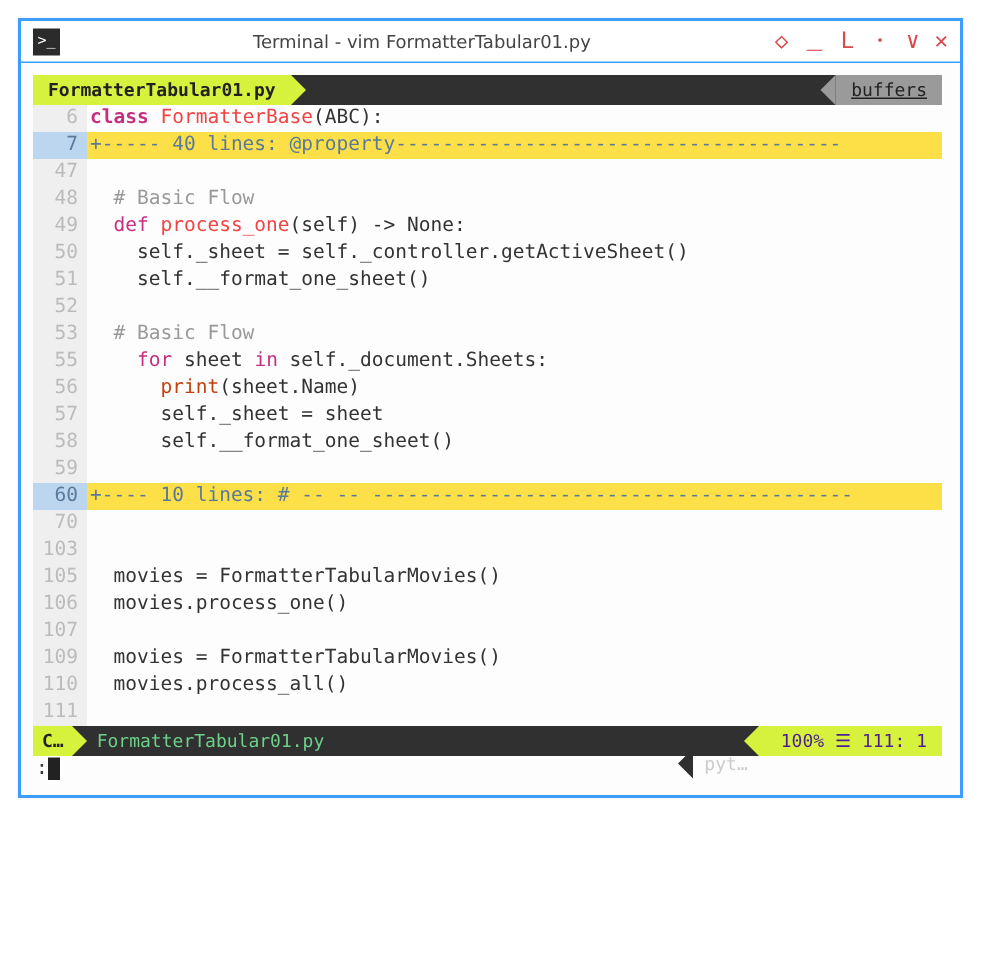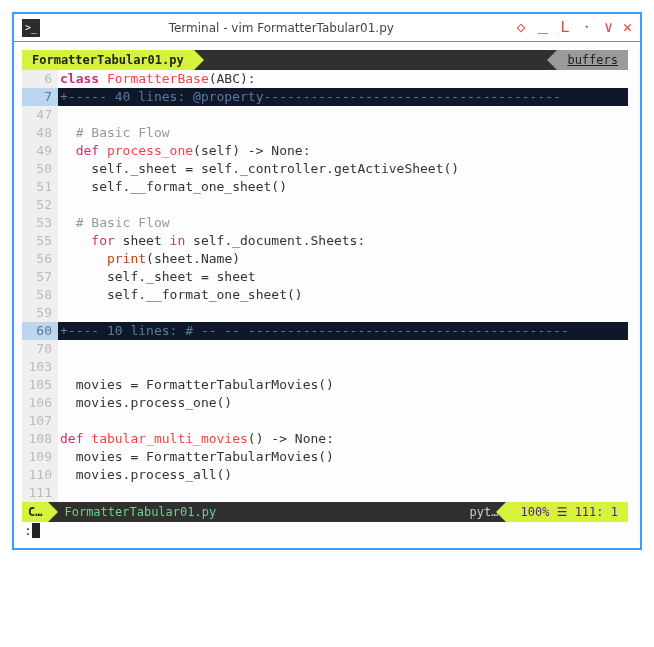--- a/index.html
+++ b/index.html
@@ -101,21 +101,21 @@
     .gutter {
       width: 36px;
       text-align: right;
       padding-right: 6px;
       color: #bbb;
       background: #efefef;
       user-select: none;
     }
     .content { flex: 1; padding-left: 2px; overflow: hidden; }
     .row.fold .gutter { background: #bcd6f0; color: #5a7a99; }
-    .row.fold .content { background: #0f172a; color: #5a7a99; }
+    .row.fold .content { background: #fde047; color: #5a7a99; }
     .kw-class { color: #c62f7e; font-weight: bold; }
     .kw-def { color: #c62f7e; }
     .kw-for { color: #c62f7e; }
     .kw-in { color: #c62f7e; }
     .fn-name { color: #ef4444; }
     .comment { color: #999; }
     .builtin { color: #c2410c; }
     .text { color: #333; }
     .statusline {
       display: flex;
@@ -154,20 +154,21 @@
       border-left: 10px solid #303030;
       border-top: 10px solid transparent;
       border-bottom: 10px solid transparent;
     }
     .sl-spacer { flex: 1; background: #303030; }
     .sl-ft {
       background: #303030;
       color: #ccc;
       padding: 0 8px;
       position: relative;
+      margin-top: 15px;
     }
     .sl-ft::before {
       content: "";
       position: absolute;
       left: -10px; top: 0;
       border-right: 10px solid #303030;
       border-top: 10px solid transparent;
       border-bottom: 10px solid transparent;
     }
     .sl-pos {
@@ -239,21 +240,20 @@
         <div class="row"><div class="gutter">56</div><div class="content">      <span class="builtin">print</span><span class="text">(sheet.Name)</span></div></div>
         <div class="row"><div class="gutter">57</div><div class="content">      <span class="text">self._sheet = sheet</span></div></div>
         <div class="row"><div class="gutter">58</div><div class="content">      <span class="text">self.__format_one_sheet()</span></div></div>
         <div class="row"><div class="gutter">59</div><div class="content"></div></div>
         <div class="row fold"><div class="gutter">60</div><div class="content">+---- 10 lines: # -- -- -----------------------------------------</div></div>
         <div class="row"><div class="gutter">70</div><div class="content"></div></div>
         <div class="row"><div class="gutter">103</div><div class="content"></div></div>
         <div class="row"><div class="gutter">105</div><div class="content">  <span class="text">movies = FormatterTabularMovies()</span></div></div>
         <div class="row"><div class="gutter">106</div><div class="content">  <span class="text">movies.process_one()</span></div></div>
         <div class="row"><div class="gutter">107</div><div class="content"></div></div>
-        <div class="row"><div class="gutter">108</div><div class="content"><span class="kw-def">def</span> <span class="fn-name">tabular_multi_movies</span><span class="text">() -&gt; None:</span></div></div>
         <div class="row"><div class="gutter">109</div><div class="content">  <span class="text">movies = FormatterTabularMovies()</span></div></div>
         <div class="row"><div class="gutter">110</div><div class="content">  <span class="text">movies.process_all()</span></div></div>
         <div class="row"><div class="gutter">111</div><div class="content"></div></div>
       </div>
 
     <div class="statusline">
       <div class="sl-mode">C…</div>
       <div class="sl-file">FormatterTabular01.py</div>
       <div class="sl-spacer"></div>
       <div class="sl-ft">pyt…</div>

